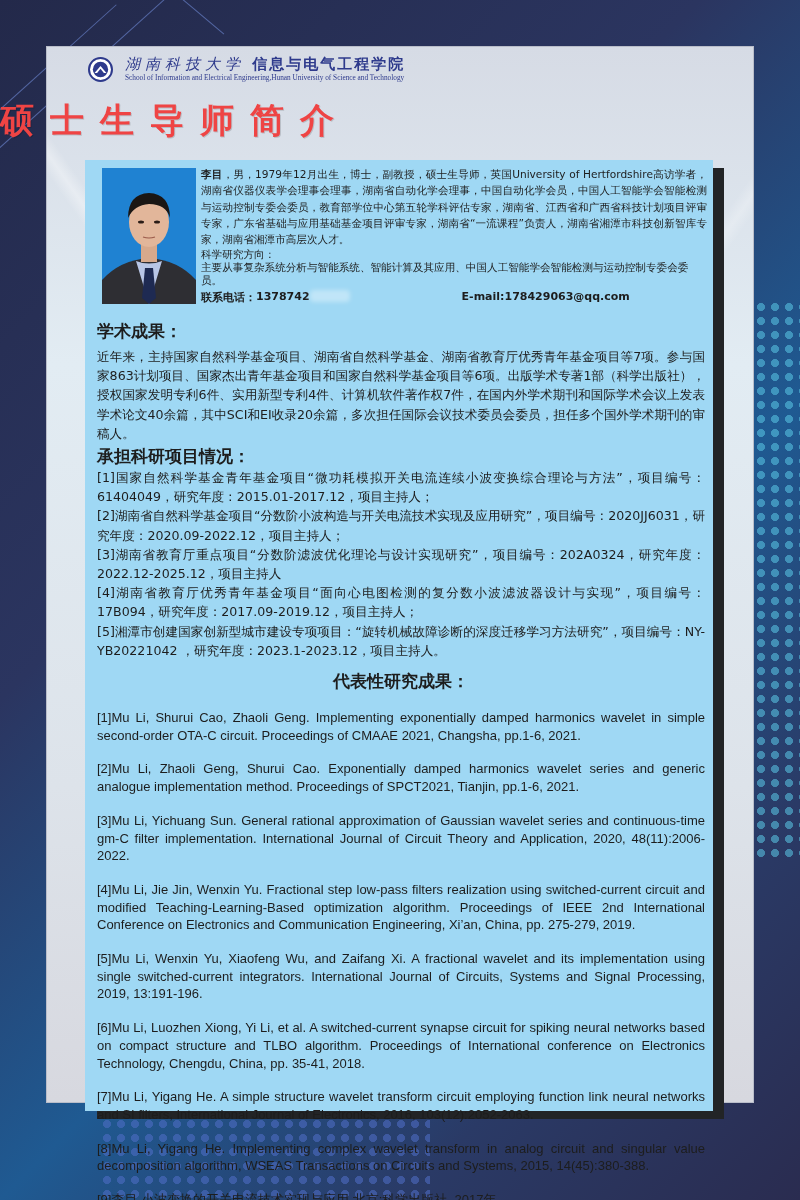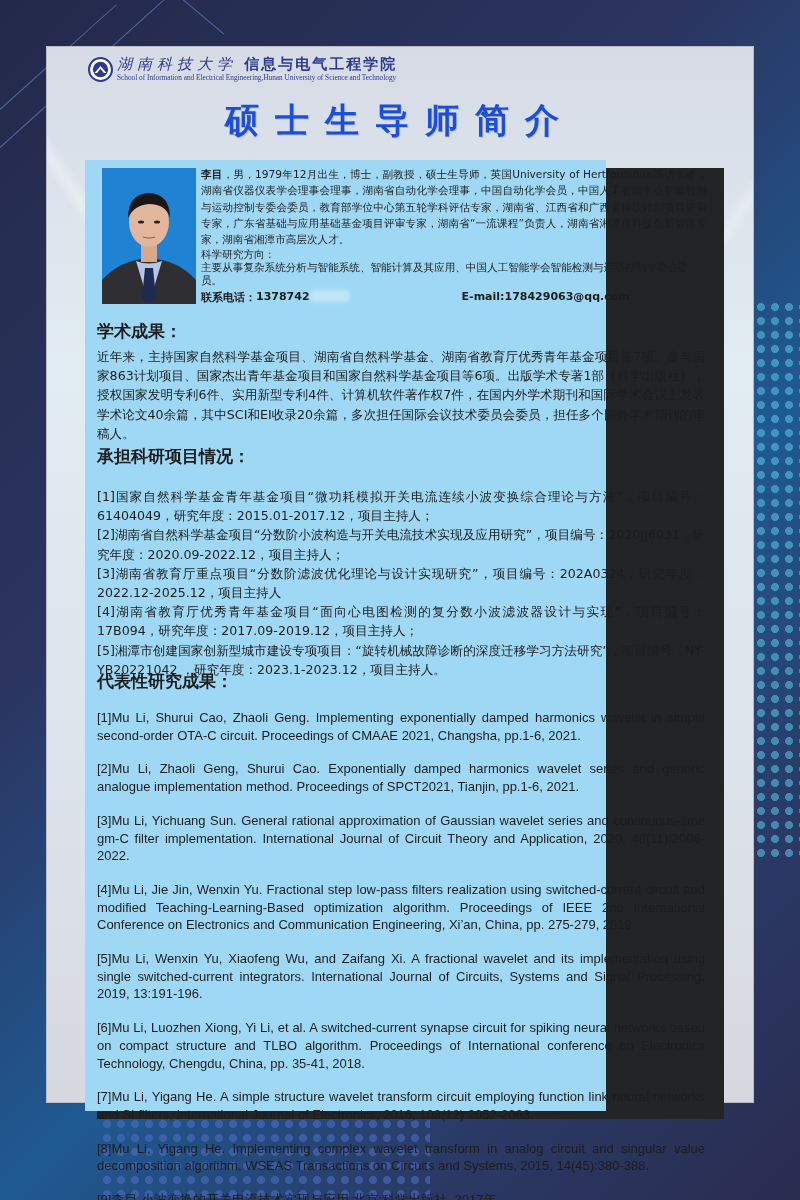--- a/index.html
+++ b/index.html
@@ -23,46 +23,46 @@
     background: linear-gradient(180deg, #d6dbe5 0%, #e2ecf3 30%, #dde3ea 70%, #d7d8df 100%);
     border: 1px solid #b9bdc9;
   }
   .frame::after {
     content: ""; position: absolute; inset: 0; pointer-events: none;
     background: linear-gradient(55deg, transparent 45%, rgba(255,255,255,0.35) 46%, transparent 47%),
                 linear-gradient(125deg, transparent 55%, rgba(255,255,255,0.25) 56%, transparent 57%);
   }
   .header {
     position: absolute; left: 88px; top: 54px; height: 30px;
-    display: flex; align-items: center; gap: 4px;
+    display: flex; align-items: center; gap: 12px;
   }
   .logo {
     width: 25px; height: 25px; border-radius: 50%;
     border: 2px solid #2e3a8c; background: #fff;
     display: flex; align-items: center; justify-content: center;
   }
   .logo svg { width: 17px; height: 17px; }
   .header-text { display: flex; flex-direction: column; line-height: 1; }
   .school-cn { font-family: "DejaVu Serif", "Liberation Serif", serif; font-size: 15px; font-weight: bold; color: #2e3a8c; letter-spacing: 2px; }
   .school-cn .uni { font-style: italic; font-weight: normal; letter-spacing: 5px; }
   .school-en { font-family: "Liberation Serif", "DejaVu Serif", serif; font-size: 7.3px; color: #2e3a8c; margin-top: 2px; }
 
   .title {
-    position: absolute; left: 0; width: 800px; top: 98px; text-align: center;
+    position: absolute; left: 0; width: 800px; top: 98px; 
     font-family: "DejaVu Serif", "Liberation Serif", serif;
-    font-size: 34px; font-weight: bold; color: #1d4ed8; letter-spacing: 16px;
+    font-size: 34px; font-weight: bold; color: #ef4444; letter-spacing: 16px;
     text-shadow: 1px 1px 0 rgba(0,0,0,0.15);
   }
 
   .panel-shadow {
     position: absolute; left: 97px; top: 168px; width: 627px; height: 951px;
     background: #222426;
   }
   .panel {
-    position: absolute; left: 85px; top: 160px; width: 521px; height: 951px;
+    position: absolute; left: 85px; top: 160px; width: 628px; height: 951px;
     background: #9fd8f4;
     color: #1d1d1d;
   }
 
   .photo {
     position: absolute; left: 17px; top: 8px; width: 94px; height: 136px;
     background: linear-gradient(180deg, #1d7ecf 0%, #2187d6 100%);
     overflow: hidden;
   }
   .bio {
@@ -149,30 +149,30 @@
     <span class="blur"></span>
     <span class="email">E-mail:178429063@qq.com</span>
   </div>
 
   <div class="section" style="top:160px;">
     <div class="h">学术成果：</div>
     <div class="body">近年来，主持国家自然科学基金项目、湖南省自然科学基金、湖南省教育厅优秀青年基金项目等7项。参与国家863计划项目、国家杰出青年基金项目和国家自然科学基金项目等6项。出版学术专著1部（科学出版社），授权国家发明专利6件、实用新型专利4件、计算机软件著作权7件，在国内外学术期刊和国际学术会议上发表学术论文40余篇，其中SCI和EI收录20余篇，多次担任国际会议技术委员会委员，担任多个国外学术期刊的审稿人。</div>
   </div>
 
   <div class="section" style="top:285px;">
-    <div class="h" style="margin-bottom:19px;">承担科研项目情况：</div>
+    <div class="h" style="margin-bottom:0;">承担科研项目情况：</div>
     <div class="item">[1]国家自然科学基金青年基金项目“微功耗模拟开关电流连续小波变换综合理论与方法”，项目编号：61404049，研究年度：2015.01-2017.12，项目主持人；</div>
     <div class="item">[2]湖南省自然科学基金项目“分数阶小波构造与开关电流技术实现及应用研究”，项目编号：2020JJ6031，研究年度：2020.09-2022.12，项目主持人；</div>
     <div class="item">[3]湖南省教育厅重点项目“分数阶滤波优化理论与设计实现研究”，项目编号：202A0324，研究年度：2022.12-2025.12，项目主持人</div>
     <div class="item">[4]湖南省教育厅优秀青年基金项目“面向心电图检测的复分数小波滤波器设计与实现”，项目编号：17B094，研究年度：2017.09-2019.12，项目主持人；</div>
     <div class="item">[5]湘潭市创建国家创新型城市建设专项项目：“旋转机械故障诊断的深度迁移学习方法研究”，项目编号：NY-YB20221042 ，研究年度：2023.1-2023.12，项目主持人。</div>
   </div>
 
   <div class="section pubs" style="top:510px;">
-    <div class="h" style="margin-bottom:9px;">代表性研究成果：</div>
+    <div class="h" style="margin-bottom:9px;text-align:center;">代表性研究成果：</div>
     <div class="item">[1]Mu Li, Shurui Cao, Zhaoli Geng. Implementing exponentially damped harmonics wavelet in simple second-order OTA-C circuit. Proceedings of CMAAE 2021, Changsha, pp.1-6, 2021.</div>
     <div class="item">[2]Mu Li, Zhaoli Geng, Shurui Cao. Exponentially damped harmonics wavelet series and generic analogue implementation method. Proceedings of SPCT2021, Tianjin, pp.1-6, 2021.</div>
     <div class="item">[3]Mu Li, Yichuang Sun. General rational approximation of Gaussian wavelet series and continuous-time gm-C filter implementation. International Journal of Circuit Theory and Application, 2020, 48(11):2006-2022.</div>
     <div class="item">[4]Mu Li, Jie Jin, Wenxin Yu. Fractional step low-pass filters realization using switched-current circuit and modified Teaching-Learning-Based optimization algorithm. Proceedings of IEEE 2nd International Conference on Electronics and Communication Engineering, Xi’an, China, pp. 275-279, 2019.</div>
     <div class="item">[5]Mu Li, Wenxin Yu, Xiaofeng Wu, and Zaifang Xi. A fractional wavelet and its implementation using single switched-current integrators. International Journal of Circuits, Systems and Signal Processing, 2019, 13:191-196.</div>
     <div class="item">[6]Mu Li, Luozhen Xiong, Yi Li, et al. A switched-current synapse circuit for spiking neural networks based on compact structure and TLBO algorithm. Proceedings of International conference on Electronics Technology, Chengdu, China, pp. 35-41, 2018.</div>
     <div class="item">[7]Mu Li, Yigang He. A simple structure wavelet transform circuit employing function link neural networks and SI filters, International Journal of Electronics, 2016, 103(12):2052-2063.</div>
     <div class="item">[8]Mu Li, Yigang He. Implementing complex wavelet transform in analog circuit and singular value decomposition algorithm, WSEAS Transactions on Circuits and Systems, 2015, 14(45):380-388.</div>
     <div class="item">[9]李目.小波变换的开关电流技术实现与应用.北京:科学出版社, 2017年.</div>
     <div class="item">[10]李目,张宇.一种基于麦克纳姆轮的智能移车装置.专利号：ZL202022142819.5, 2020.</div>

